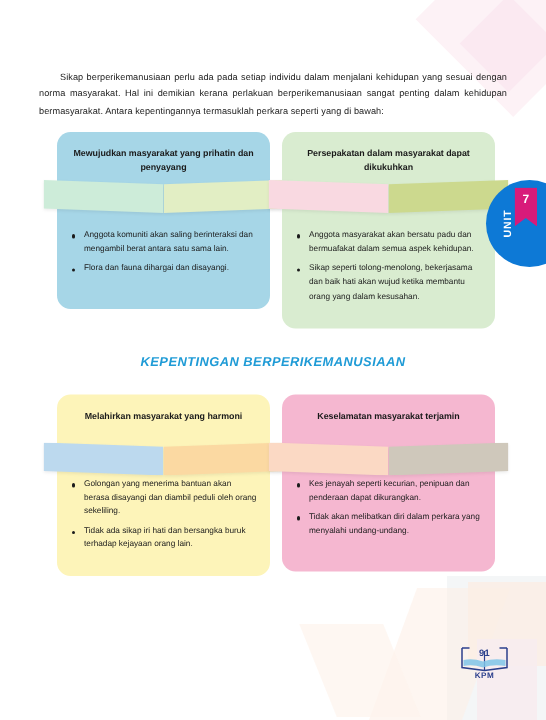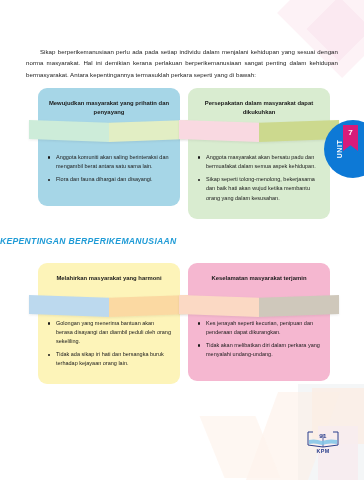--- a/index.html
+++ b/index.html
@@ -177,21 +177,21 @@
   #card-2 .ribbon { top: 32px; }
   #card-3 .ribbon { top: 32px; }
   #card-4 .ribbon { top: 32px; }
 
   
   .section-heading {
     position: absolute;
     left: 0;
     top: 236px;
     width: 364px;
-    text-align: left;
+    text-align: center;
     font-size: 8.6px;
     font-weight: bold;
     font-style: italic;
     letter-spacing: .3px;
     color: #1f9bd6;
   }
 
   
   .unit-tab {
     position: absolute;

